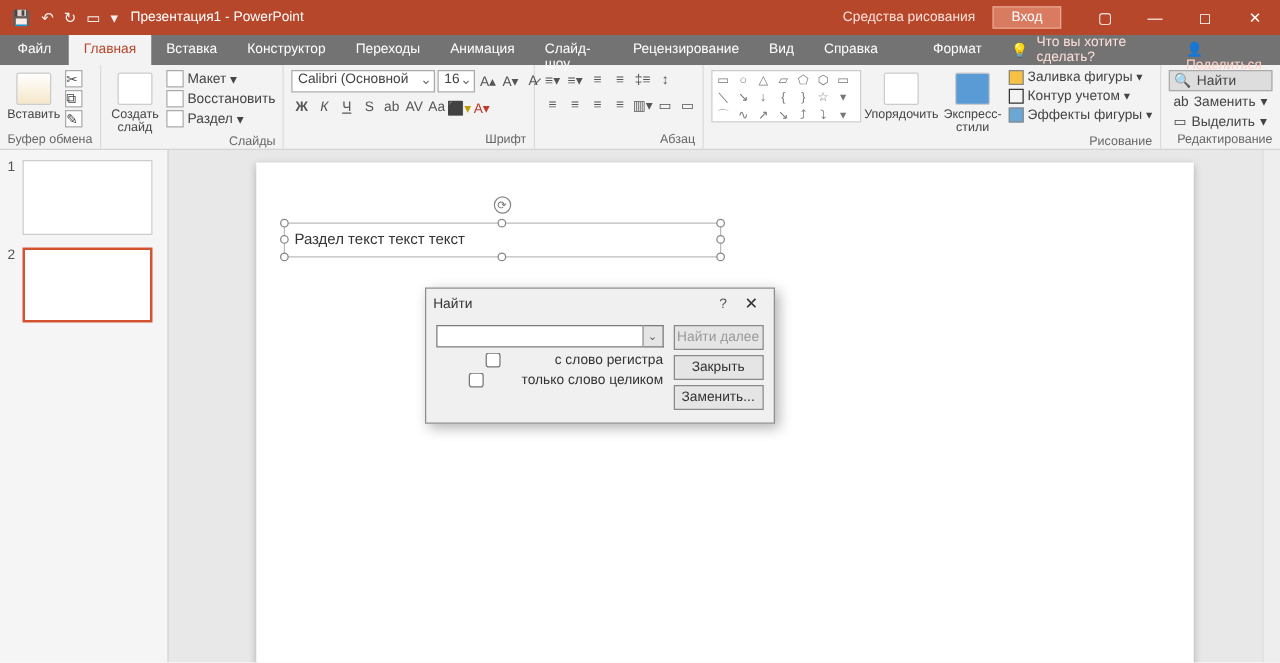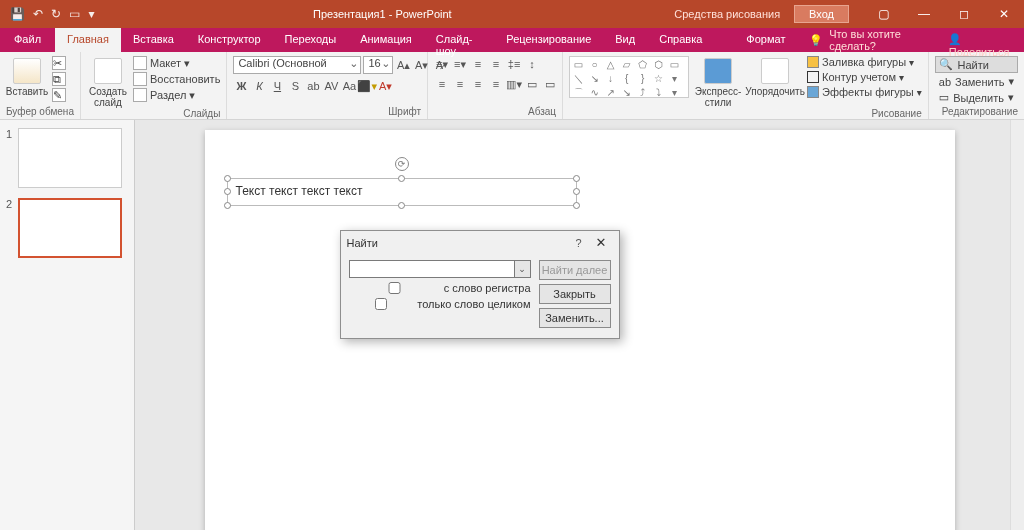--- a/index.html
+++ b/index.html
@@ -1,25 +1,25 @@
 <!DOCTYPE html>
 <html><head>
 <meta charset="utf-8">
 <style>
 *{box-sizing:border-box;margin:0;padding:0;font-family:"Segoe UI",Tahoma,sans-serif;font-size:11px;user-select:none}
 body{width:1024px;height:530px;background:#fff;overflow:hidden;position:relative}
 .titlebar{height:28px;background:#b7472a;display:flex;align-items:center;color:#fff}
 .qat{display:flex;gap:8px;padding:0 10px;align-items:center}
 .qat span{opacity:.9;font-size:12px}
-.title-center{flex:1;text-align:center;font-size:11px;color:#fff}
+.title-center{flex:1;text-align:left;font-size:11px;color:#fff}
 .title-tools{padding:0 14px;font-size:11px;color:#ffe0d9}
 .vhod{background:#d97b60;border:1px solid #e8a48f;padding:2px 14px;margin-right:15px;font-size:11px}
 .winbtns{display:flex}
 .winbtns span{width:40px;text-align:center;font-size:12px;line-height:28px}
-.menubar{height:24px;background:#be185d;display:flex;color:#fff;align-items:stretch}
+.menubar{height:24px;background:#737373;display:flex;color:#fff;align-items:stretch}
 .menubar .tab{padding:5px 12px;font-size:11px;cursor:pointer}
 .menubar .tab.active{background:#f3f3f3;color:#b7472a}
 .menubar .tab.file{padding:5px 14px}
 .menubar .spacer{flex:1}
 .menubar .tell{display:flex;align-items:center;gap:6px;padding:0 12px;color:#ffe0d9;font-size:11px}
 .menubar .share{padding:5px 12px;color:#ffd0c8;font-size:11px}
 .ribbon{height:68px;background:#f3f3f3;border-bottom:1px solid #d4d4d4;display:flex}
 .grp{border-right:1px solid #dcdcdc;padding:2px 6px 0 6px;display:flex;flex-direction:column;position:relative}
 .grp-body{flex:1;display:flex;align-items:flex-start;gap:4px;padding-top:2px}
 .grp-label{text-align:right;font-size:10px;color:#666;padding-bottom:2px;white-space:nowrap}
@@ -153,21 +153,21 @@
           </div>
         <div><span class="sq"></span><span>Раздел</span> ▾</div>
       </div>
     </div>
     <div class="grp-label">Слайды</div>
   </div>
 
   <div class="grp" style="min-width:190px">
     <div class="grp-body" style="flex-direction:column;gap:4px">
       <div class="fontrow">
-        <div class="fsel" style="width:128px">Calibri (Основной</div>
+        <div class="fsel" style="width:115px">Calibri (Основной</div>
         <div class="fsel" style="width:30px">16</div>
         <span class="tbtn">A▴</span>
         <span class="tbtn">A▾</span>
         <span class="tbtn">A̷</span>
       </div>
       <div class="fontrow">
         <span class="tbtn">
             <b>Ж</b>
           </span>
         <span class="tbtn">
@@ -228,28 +228,28 @@
           <span>☆</span>
           <span>▾</span>
         <span>⌒</span>
           <span>∿</span>
           <span>↗</span>
           <span>↘</span>
           <span>⤴</span>
           <span>⤵</span>
           <span>▾</span>
       </div>
+      <div class="bigbtn" style="width:56px">
+        <div class="ico"></div>
+        <div class="lbl">Упорядочить</div>
+      </div>
       <div class="bigbtn" style="width:50px">
         <div class="ico" style="background:#5b9bd5"></div>
         <div class="lbl" style="white-space:pre-line">Экспресс-
 стили</div>
-      </div>
-      <div class="bigbtn" style="width:56px">
-        <div class="ico"></div>
-        <div class="lbl">Упорядочить</div>
       </div>
       <div class="mini" style="gap:3px">
         <div class="txtrow"><span class="sw" style="background:#f7c143"></span><span>Заливка фигуры</span> ▾</div>
         <div class="txtrow"><span class="sw" style="border-color:#333"></span><span>Контур учетом</span> ▾</div>
         <div class="txtrow"><span class="sw" style="background:#6aa6d6"></span><span>Эффекты фигуры</span> ▾</div>
       </div>
     </div>
     <div class="grp-label">Рисование</div>
   </div>
 
@@ -284,21 +284,21 @@
       <div class="txtbox">
         <div class="rot">⟳</div>
         <div class="handle h-tl"></div>
         <div class="handle h-tm"></div>
         <div class="handle h-tr"></div>
         <div class="handle h-ml"></div>
         <div class="handle h-mr"></div>
         <div class="handle h-bl"></div>
         <div class="handle h-bm"></div>
         <div class="handle h-br"></div>
-        <div class="txt">Текст текст текст текст</div>
+        <div class="txt">Раздел текст текст текст</div>
       </div>
 
       <div class="dialog">
         <div class="dlg-title">
           <span>Найти</span>
           <span class="sp"></span>
           <span class="q">?</span>
           <span class="x">✕</span>
         </div>
         <div class="dlg-body">

